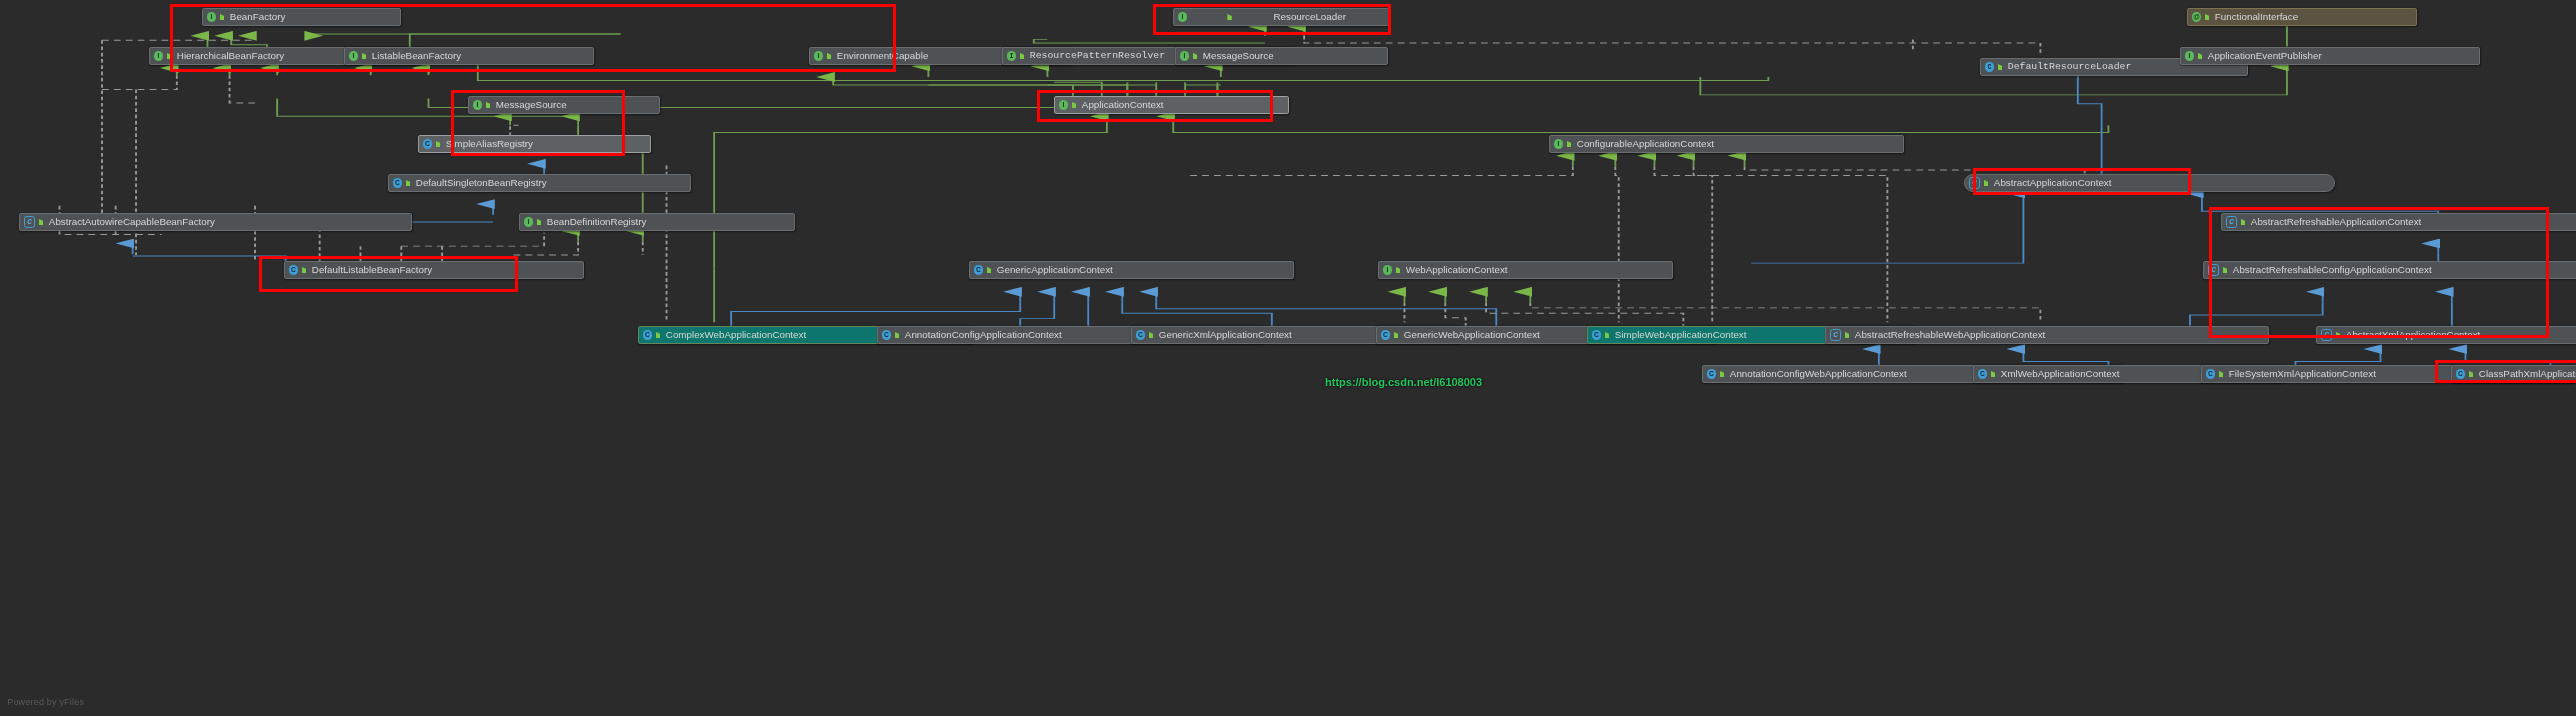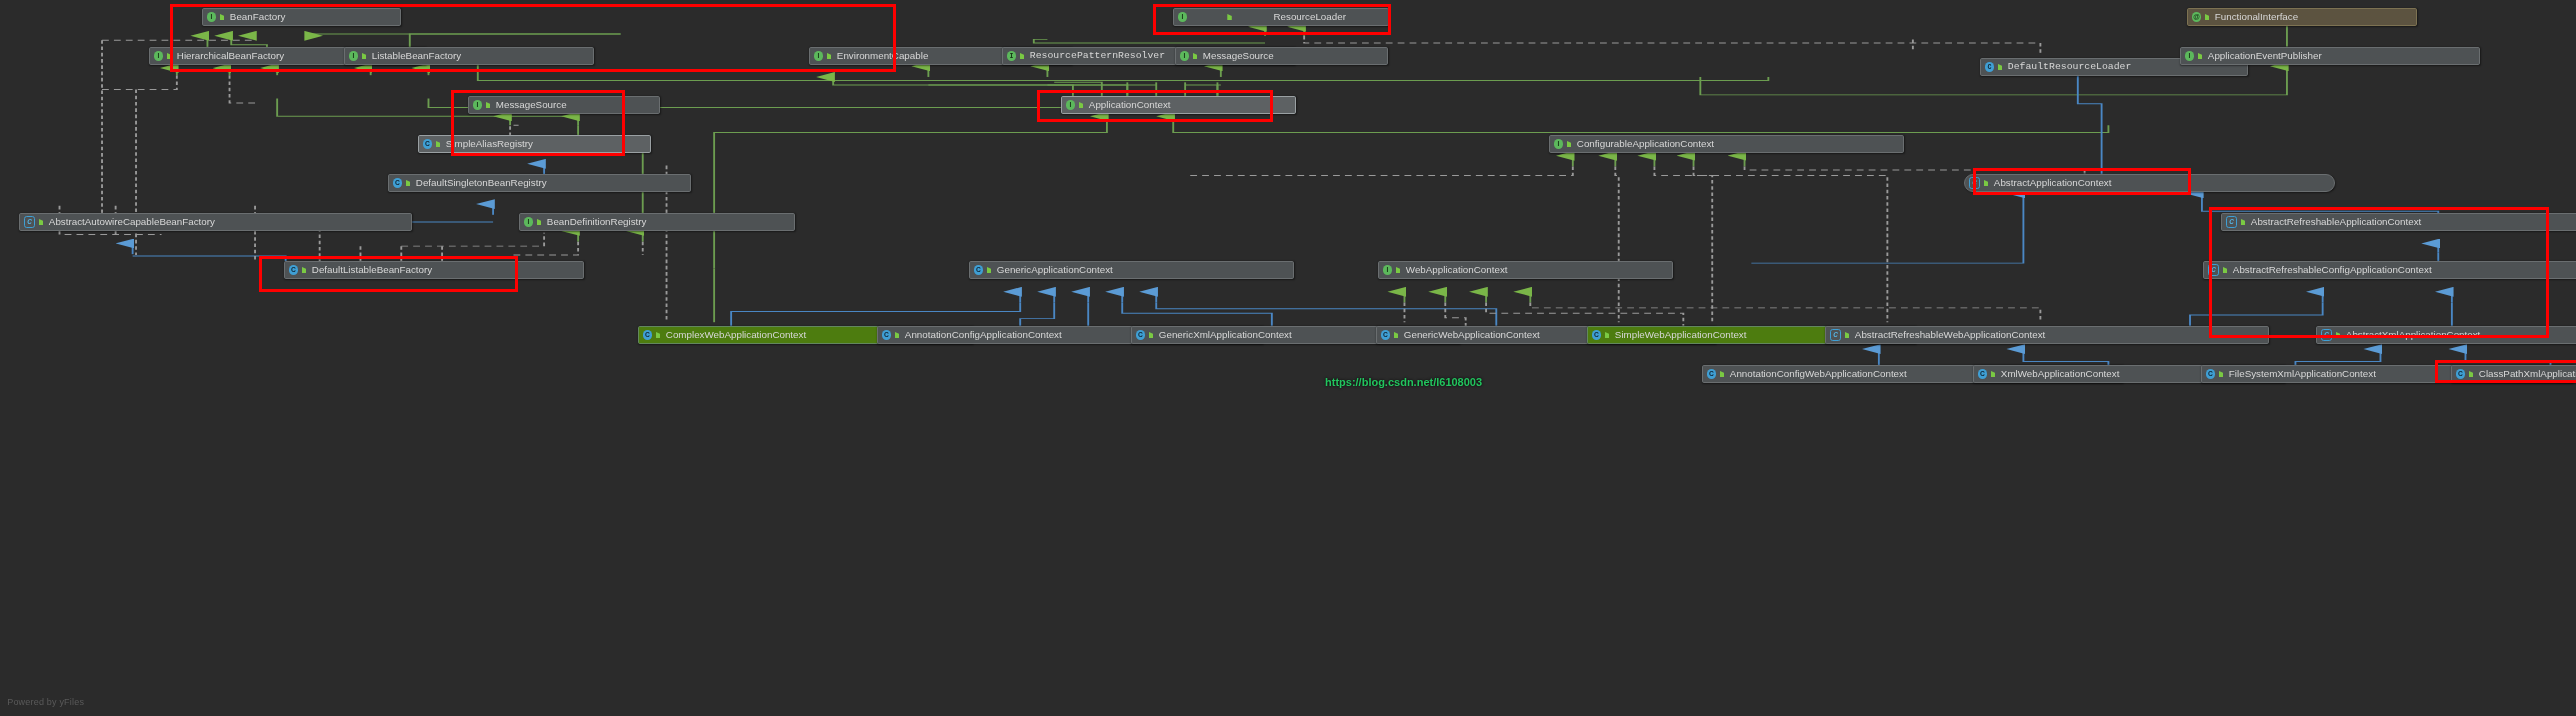--- a/index.html
+++ b/index.html
@@ -40,21 +40,21 @@
   }
   .node.selected {
     background: #5d6163;
     border-color: #9aa0a3;
   }
   .node.annotation {
     background: #5c5340;
     border-color: #7d7252;
   }
   .node.greenbg {
-    background: #4d7c0f;
+    background: #0f766e;
     border-color: #63875f;
   }
   .ic {
     width: 9.8px; height: 9.8px;
     border-radius: 50%;
     display: inline-flex;
     align-items: center;
     justify-content: center;
     font-size: 6.7px;
     font-weight: bold;
@@ -379,21 +379,21 @@
       <div class="node" style="left: 2180px; top: 47px; width: 300px;">
         <span class="ic ic-interface">I</span>
         <span class="vis"></span>
         <span class="lbl">ApplicationEventPublisher</span>
       </div>
       <div class="node" style="left: 468px; top: 96px; width: 192px;">
         <span class="ic ic-interface">I</span>
         <span class="vis"></span>
         <span class="lbl">MessageSource</span>
       </div>
-      <div class="node selected" style="left: 1054px; top: 96px; width: 235px; margin-left: 7px;">
+      <div class="node selected" style="left: 1054px; top: 96px; width: 235px;">
         <span class="ic ic-interface">I</span>
         <span class="vis"></span>
         <span class="lbl">ApplicationContext</span>
       </div>
       <div class="node selected" style="left: 418px; top: 135px; width: 233px;">
         <span class="ic ic-class">C</span>
         <span class="vis"></span>
         <span class="lbl">SimpleAliasRegistry</span>
       </div>
       <div class="node" style="left: 1549px; top: 135px; width: 355px;">

